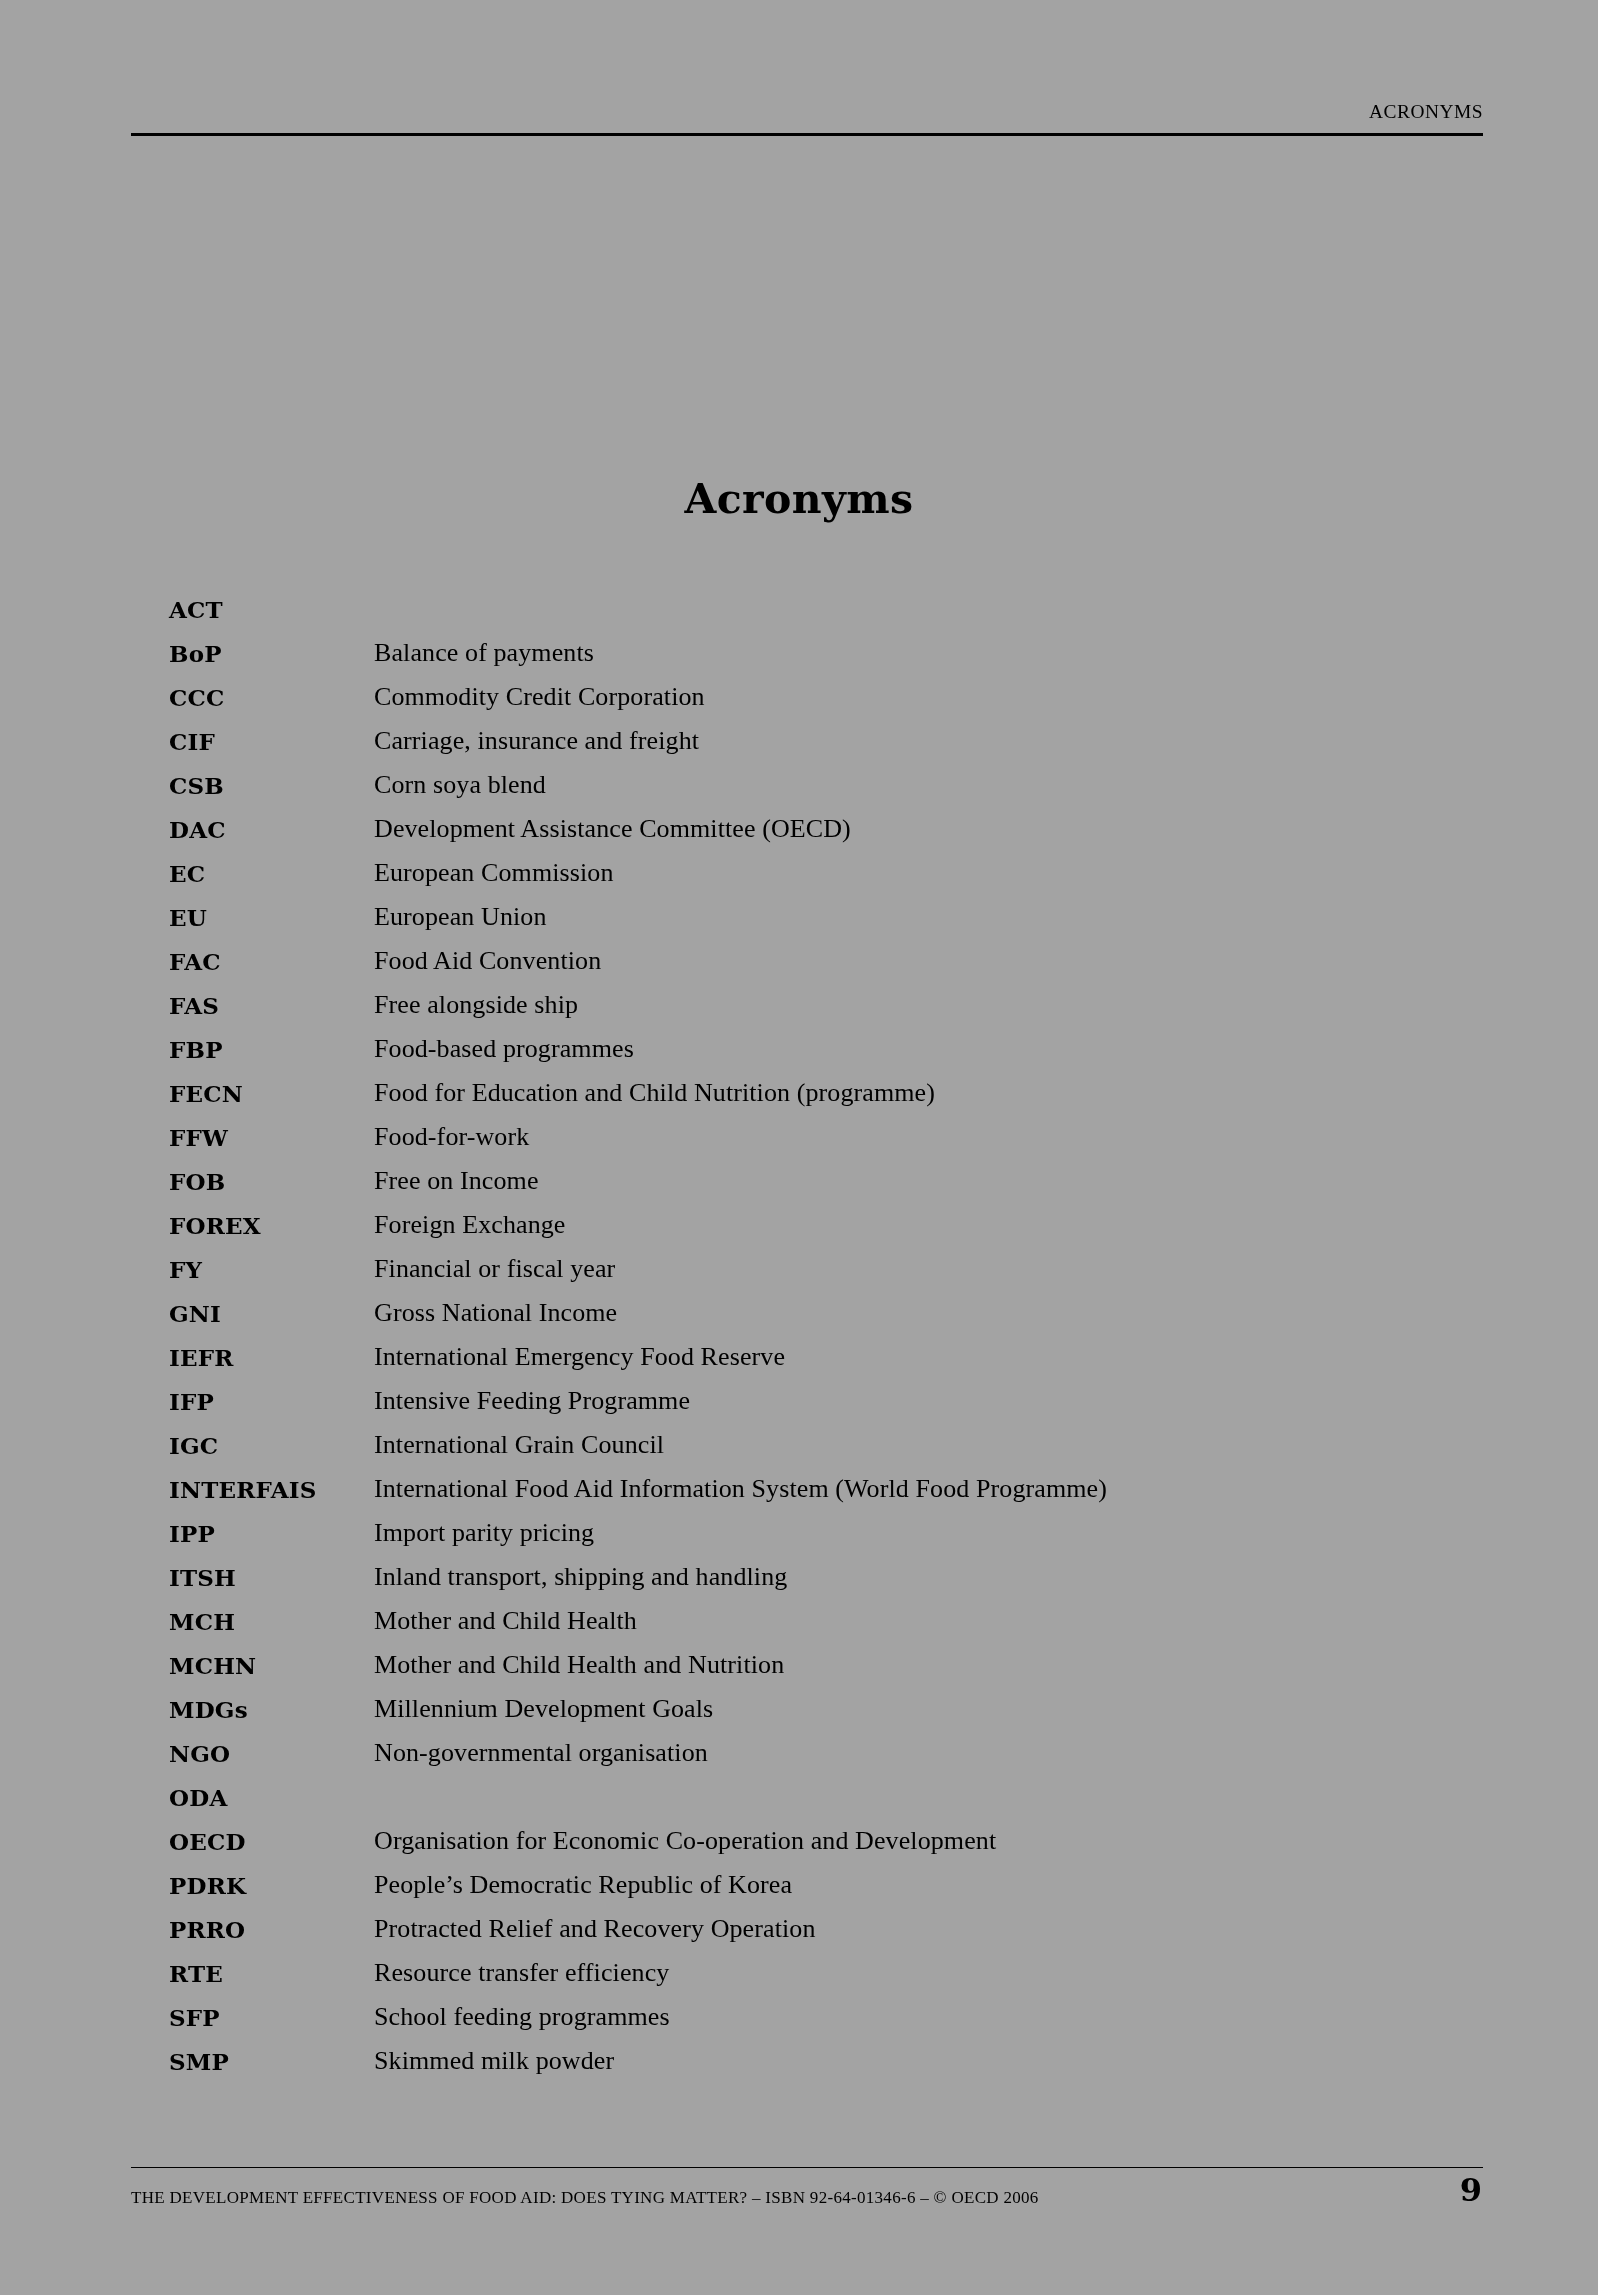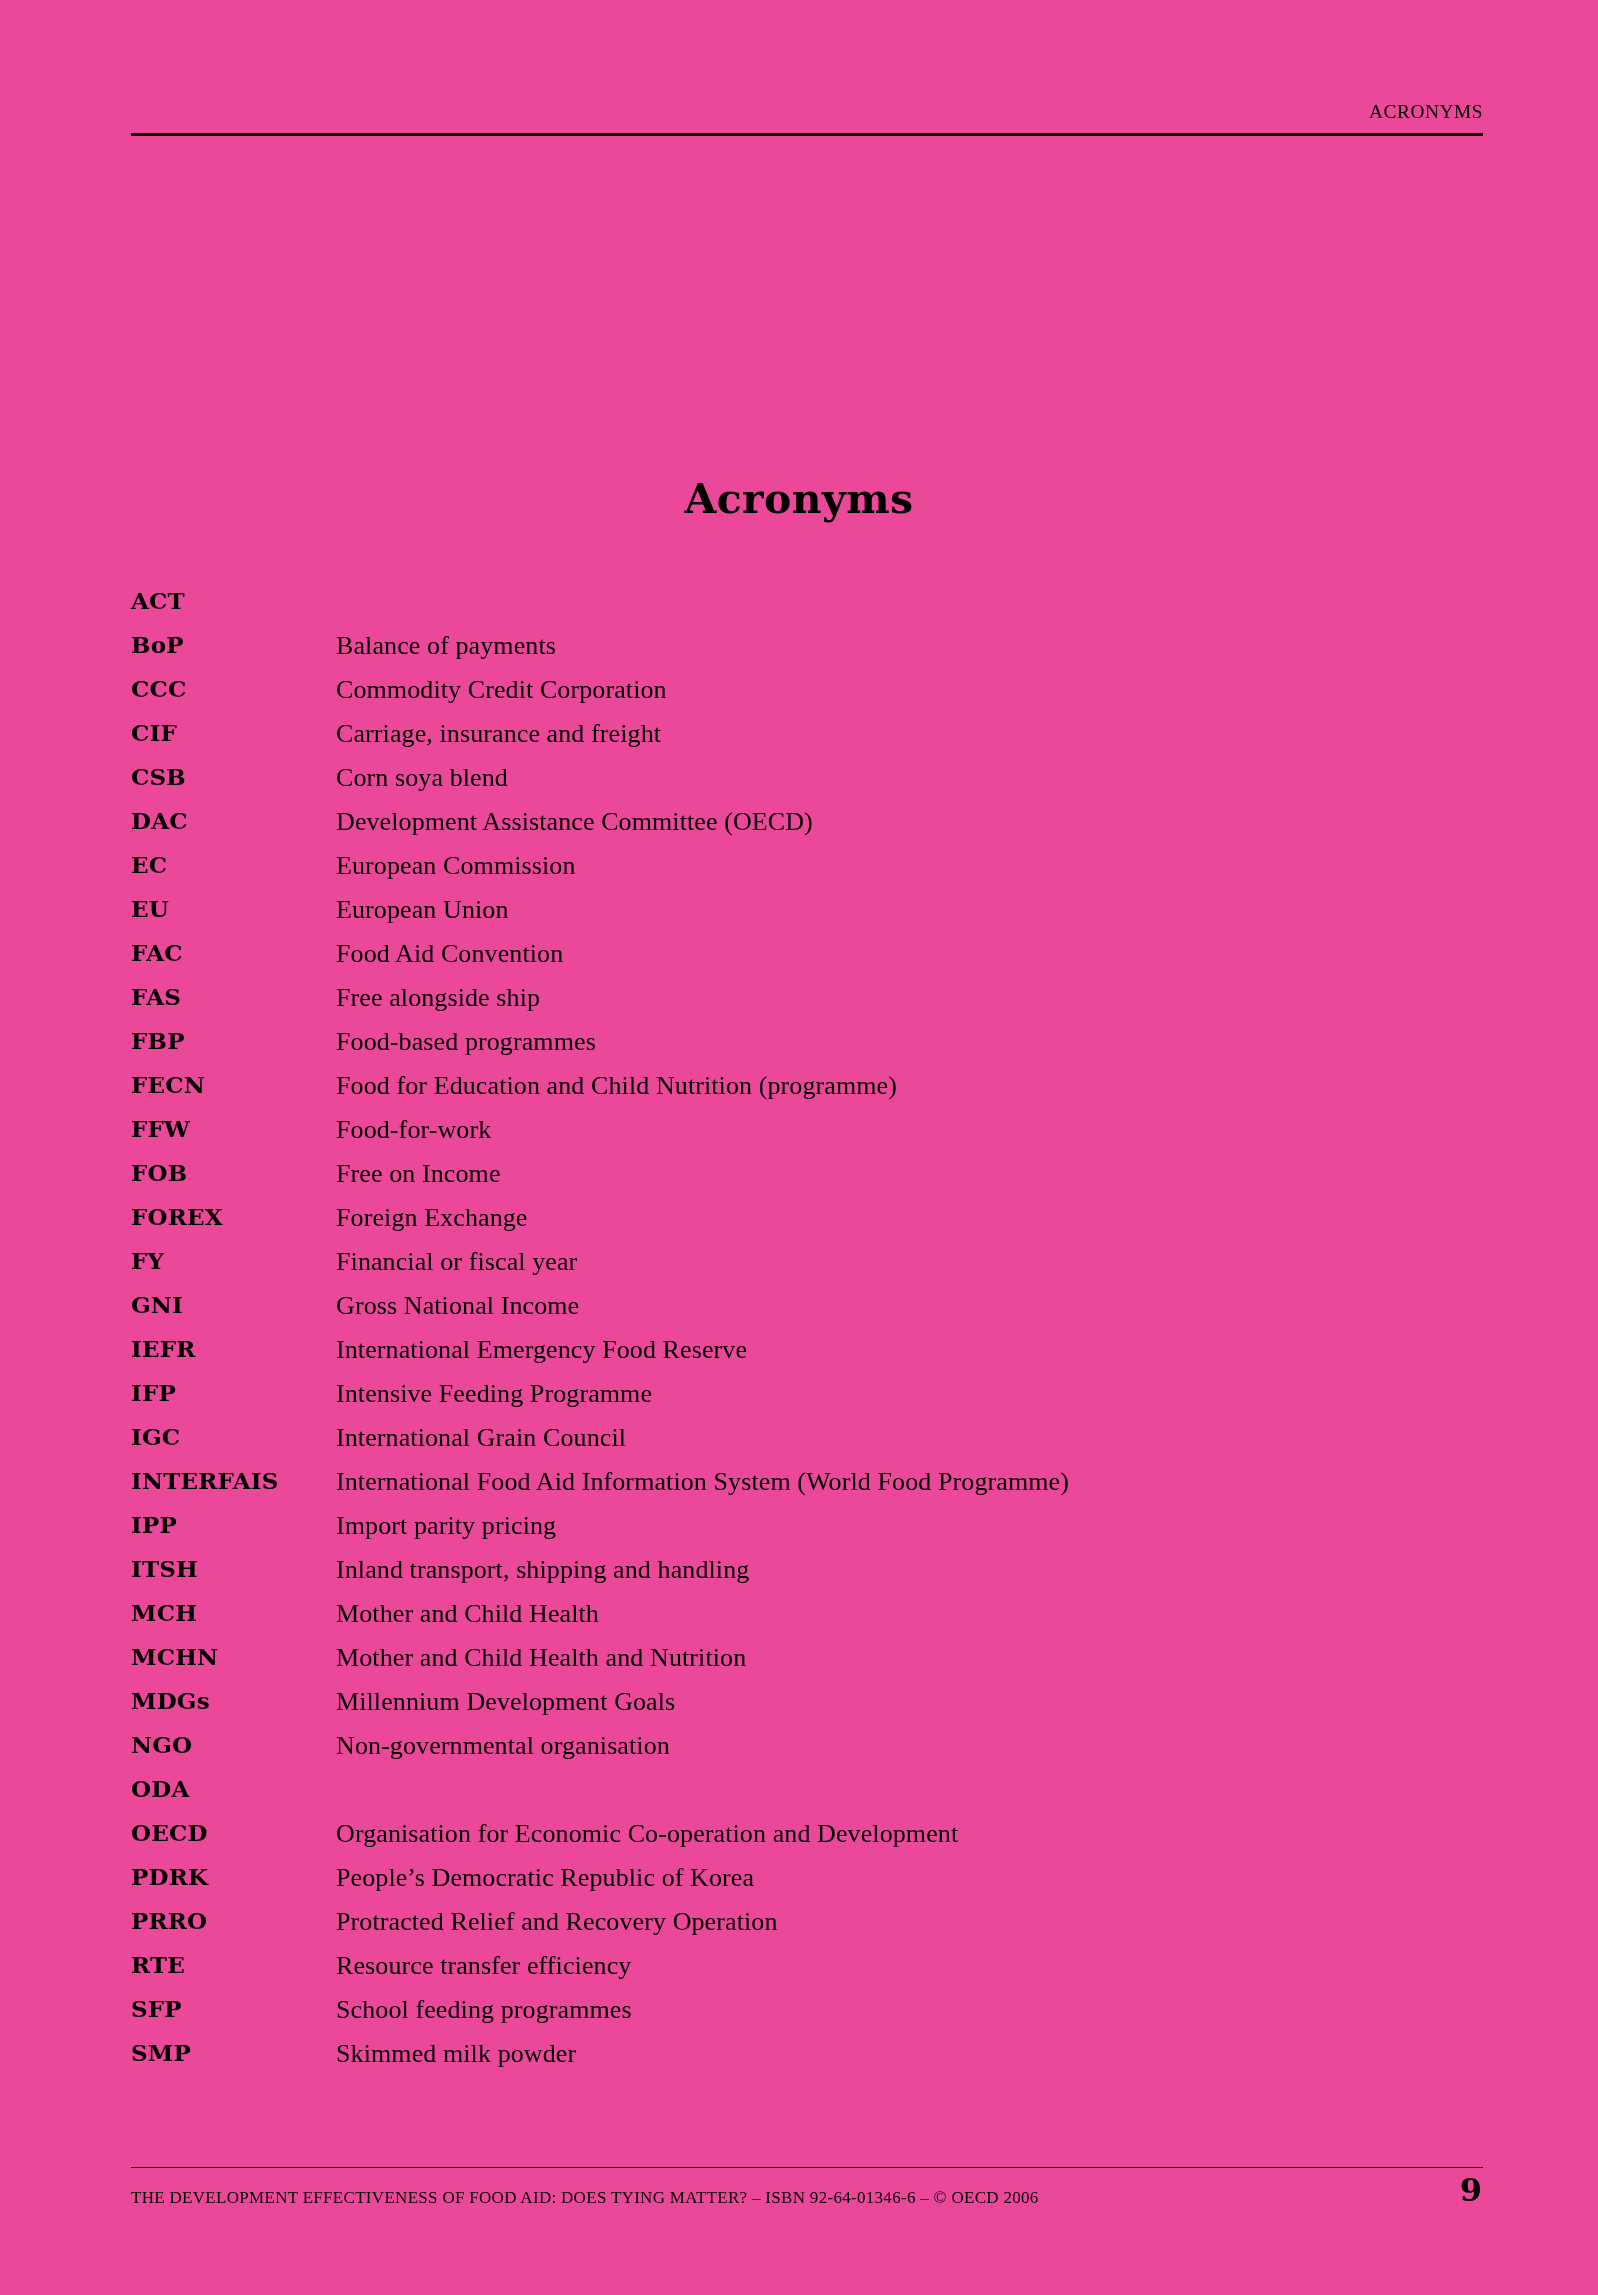--- a/index.html
+++ b/index.html
@@ -15,21 +15,21 @@
     position: relative;
     overflow: hidden;
   }
 
   .page {
     position: absolute;
     left: 0;
     top: 0;
     width: 1598px;
     height: 2295px;
-    background: #ec4899;
+    background: #a3a3a3;
   }
 
   
   .running-head {
     position: absolute;
     left: 131px;
     top: 101px;
     width: 1352px;
     text-align: right;
     font-family: "Liberation Serif", serif;
@@ -61,22 +61,23 @@
 
   
   .acronym-list {
     position: absolute;
     left: 131px;
     top: 587px;
     width: 1369px;
   }
   .acronym-row {
     display: flex;
-    align-items: flex-start;
+    align-items: center;
     height: 44px;
+    margin-left: 38px;
   }
   .acronym-term {
     width: 205px;
     flex: 0 0 205px;
     font-family: "DejaVu Serif", serif;
     font-weight: bold;
     font-size: 23px;
     letter-spacing: 0.2px;
     white-space: nowrap;
   }

